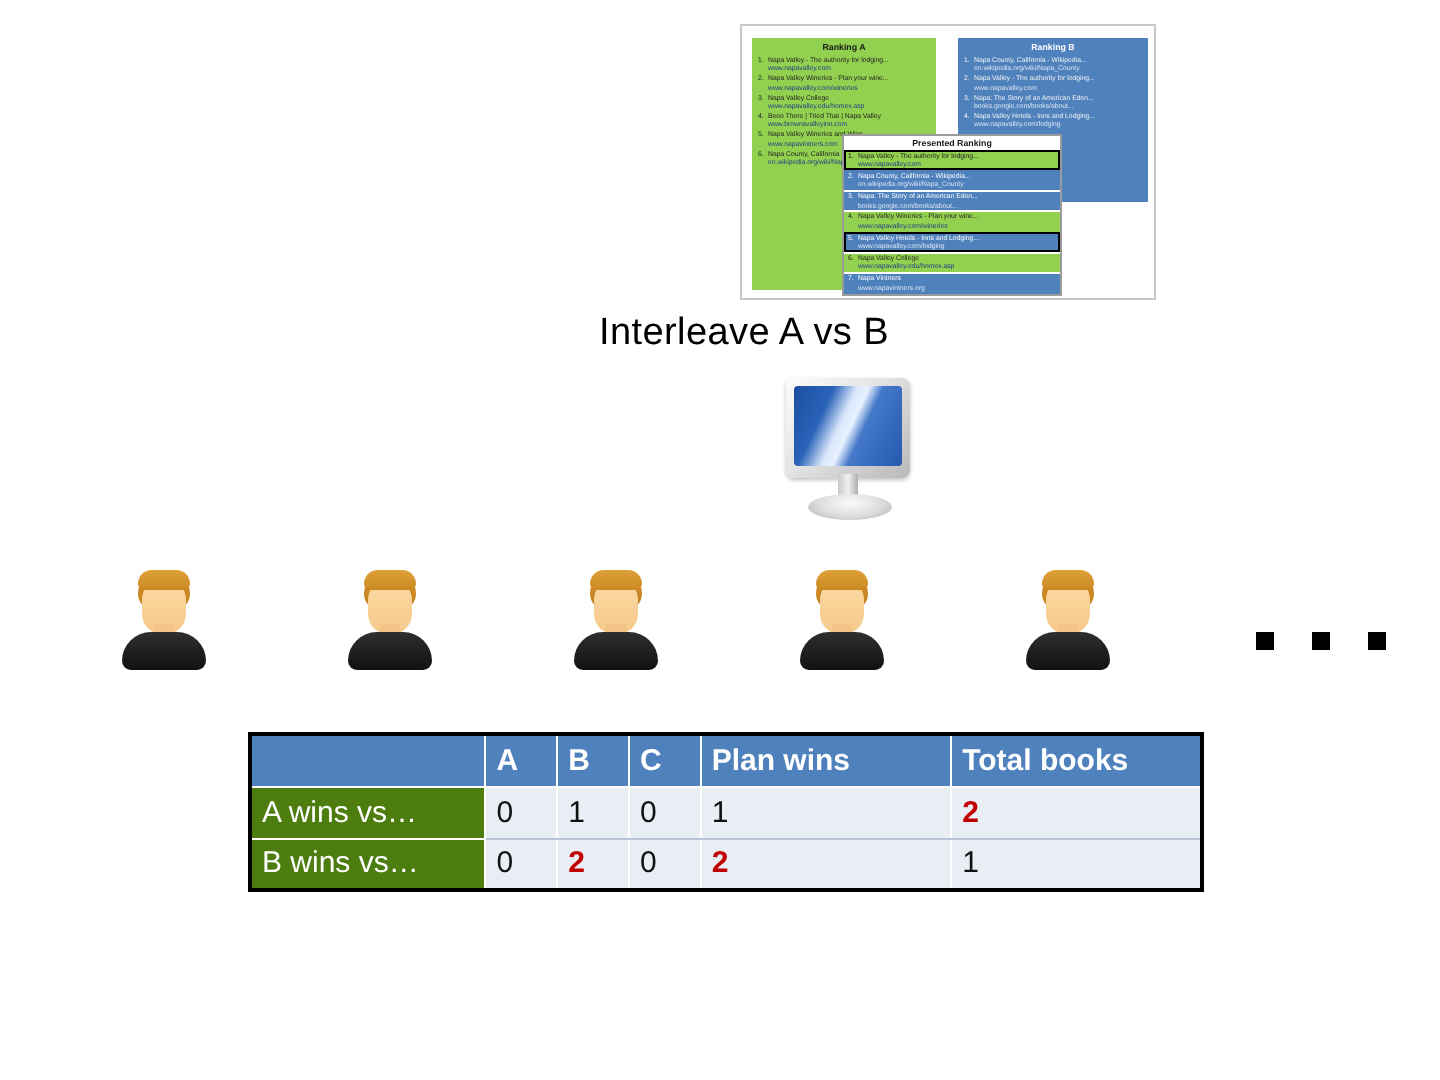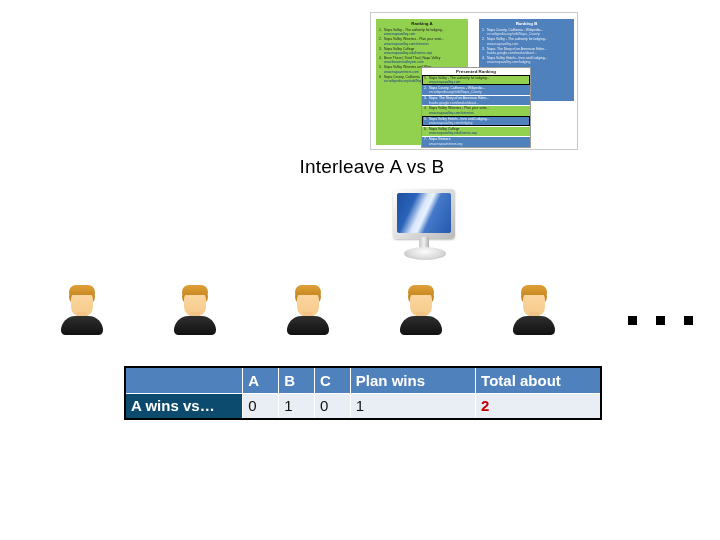--- a/index.html
+++ b/index.html
@@ -277,23 +277,23 @@
     font-weight: normal;
     text-align: left;
     vertical-align: middle;
   }
   #results-table thead th {
     background: #4F81BD;
     color: #ffffff;
     font-weight: bold;
   }
   #results-table tbody .row-label {
-    background: #0c4a6e;
+    background: #4d7c0f;
     color: #ffffff;
-    font-weight: bold;
+    font-weight: normal;
     white-space: nowrap;
   }
   #results-table tbody td.val {
     background: #E9EDF4;
     color: #111111;
     border: 1px solid #ffffff;
     border-bottom: 1px solid #b9c4d8;
   }
   #results-table tbody td.val.hl {
     color: #C00000;
@@ -502,26 +502,34 @@
 </div>
 
 <table id="results-table">
   <thead>
     <tr>
       <th class="col-label"></th>
       <th class="col-abc">A</th>
       <th class="col-abc">B</th>
       <th class="col-abc">C</th>
       <th class="col-wide">Plan wins</th>
-      <th class="col-wide">Total about</th>
+      <th class="col-wide">Total books</th>
     </tr>
   </thead>
   <tbody id="results-table-body">
       <tr>
         <td class="row-label col-label">A wins vs…</td>
         <td class="val col-abc">0</td>
         <td class="val col-abc">1</td>
         <td class="val col-abc">0</td>
         <td class="val col-wide">1</td>
         <td class="val col-wide hl">2</td>
       </tr>
+      <tr>
+        <td class="row-label col-label">B wins vs…</td>
+        <td class="val col-abc">0</td>
+        <td class="val col-abc hl">2</td>
+        <td class="val col-abc">0</td>
+        <td class="val col-wide hl">2</td>
+        <td class="val col-wide">1</td>
+      </tr>
     </tbody>
 </table>
 
 </body></html>

